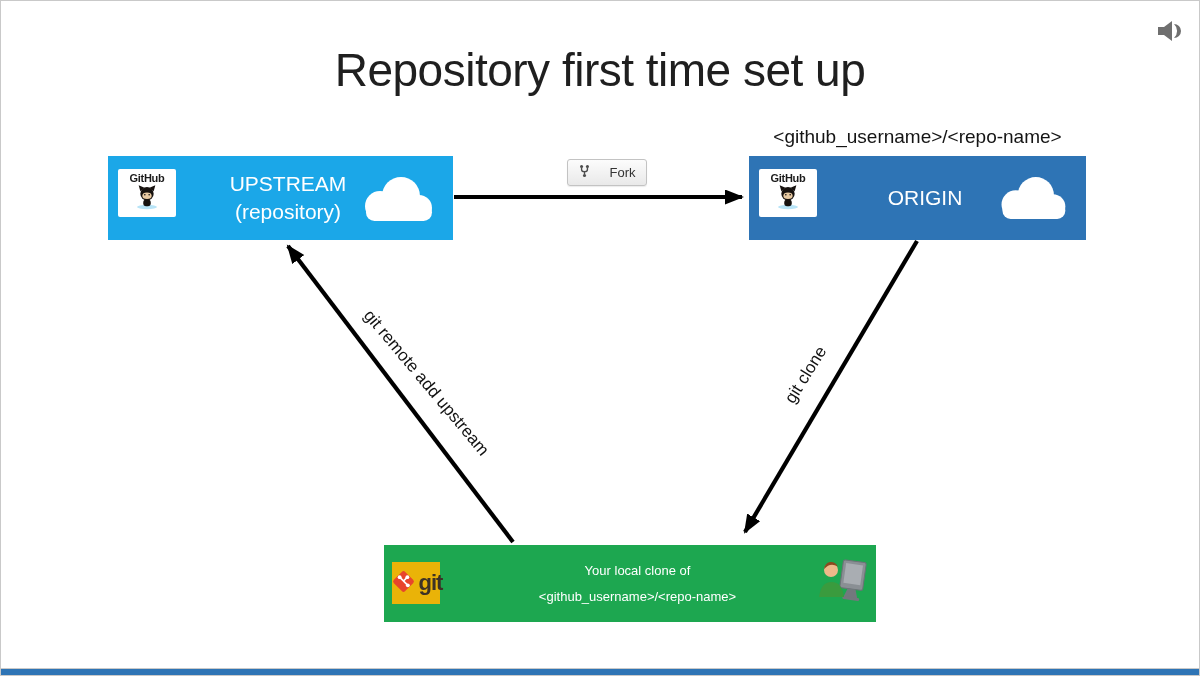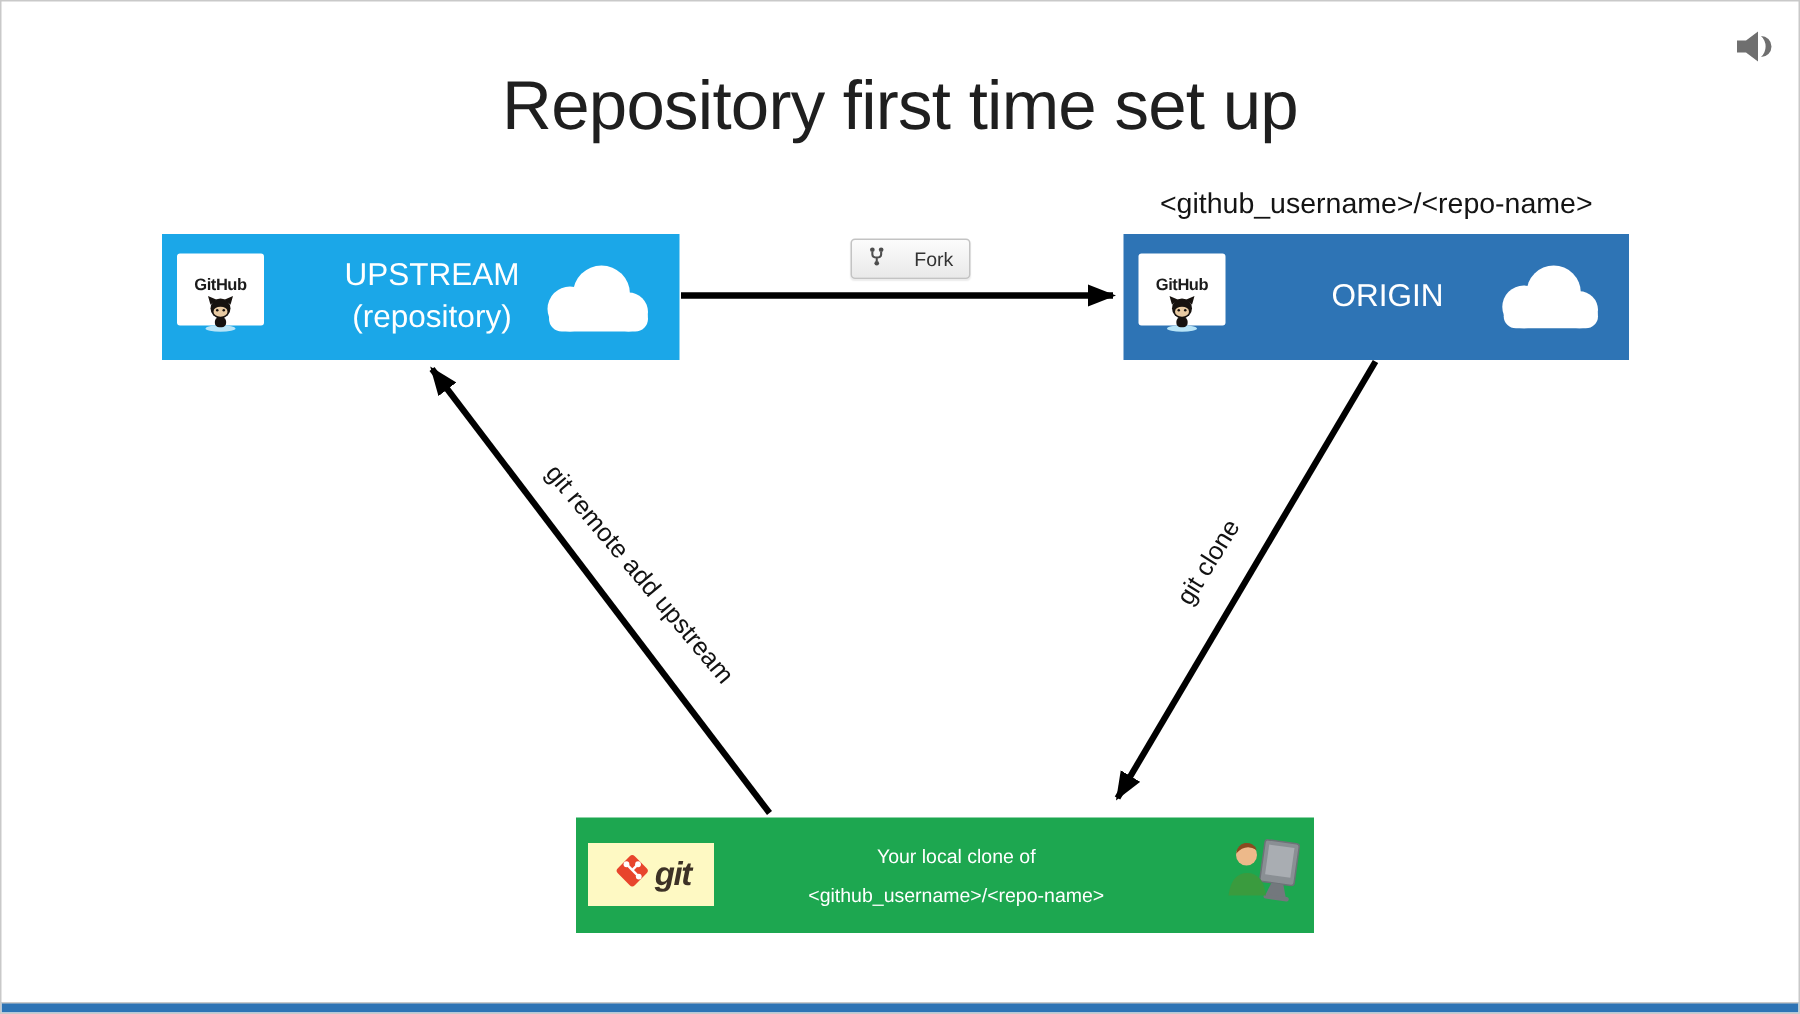--- a/index.html
+++ b/index.html
@@ -28,29 +28,29 @@
   .box-local    { left:383px; top:544px; width:492px; height:77px; background:#1DA750; }
 
   .box-text {
     position:absolute; left:15px; right:0; top:50%; transform:translateY(-50%);
     text-align:center; color:#ffffff; font-size:21px; line-height:28px;
   }
   .box-local .box-text { font-size:13px; line-height:26px; }
 
   .gh-card {
     position:absolute; left:10px; top:13px; width:58px; height:48px; background:#ffffff;
-    border-radius:2px; display:flex; flex-direction:column; align-items:center; padding-top:15px;
+    border-radius:2px; display:flex; flex-direction:column; align-items:center; padding-top:3px;
   }
   .gh-card .gh-word { font-size:11px; font-weight:bold; color:#1b1b1b; letter-spacing:-0.3px; }
 
   .cloud { position:absolute; right:14px; top:14px; }
 
   .git-card {
-    position:absolute; left:8px; top:17px; width:84px; height:42px; background:#fef9c3;
-    display:flex; align-items:center; justify-content:center; gap:2px;font-style:italic;
+    position:absolute; left:8px; top:17px; width:48px; height:42px; background:#eab308;
+    display:flex; align-items:center; justify-content:center; gap:2px;
   }
   .git-word { font-size:22px; font-weight:bold; color:#3d3226; letter-spacing:-1px; }
 
   .person { position:absolute; right:8px; top:12px; }
 
   .fork-btn {
     position:absolute; left:566px; top:158px; width:80px; height:27px;
     background:linear-gradient(#fcfcfc,#e9e9e9); border:1px solid #c3c3c3; border-radius:3px;
     display:flex; align-items:center; justify-content:center; gap:20px;
     font-size:13px; color:#333333; box-shadow:0 1px 1px rgba(0,0,0,0.08); cursor:pointer;

